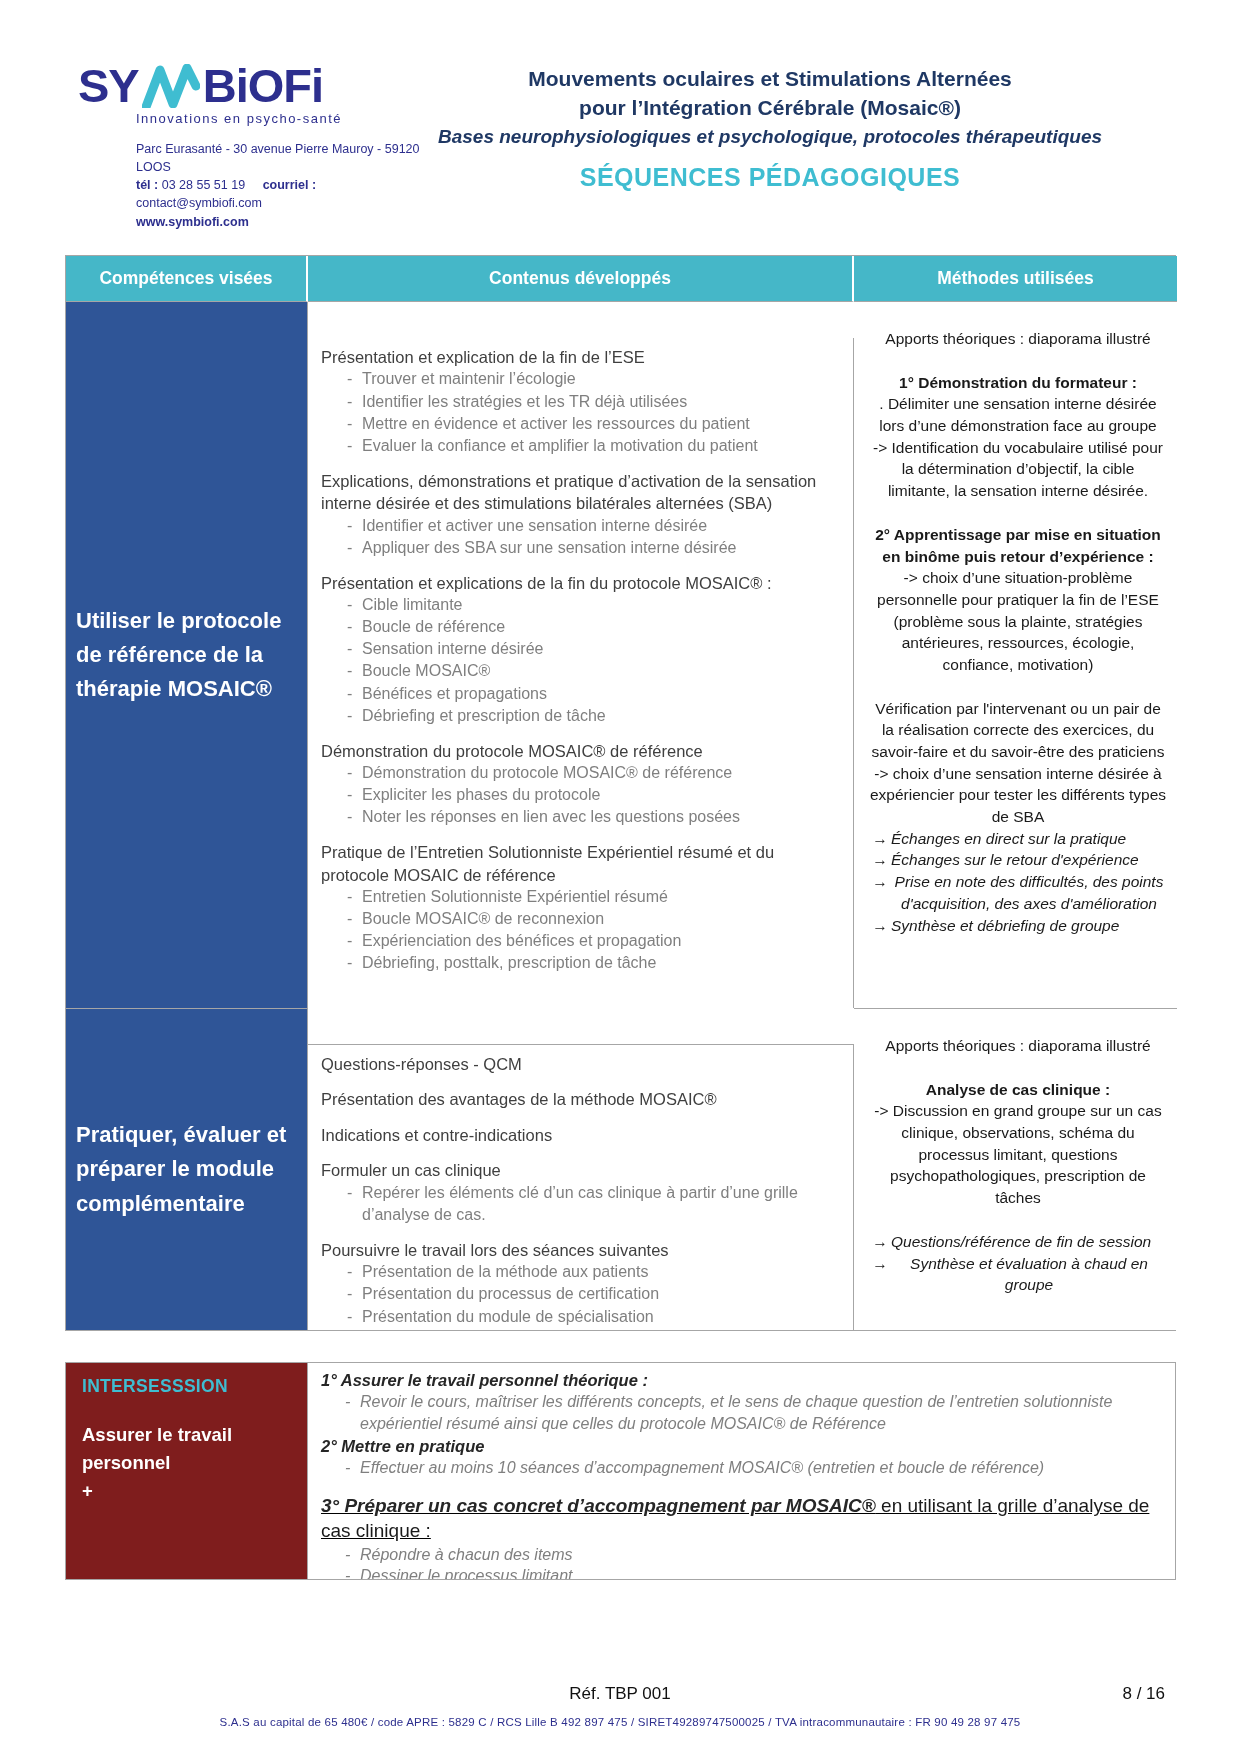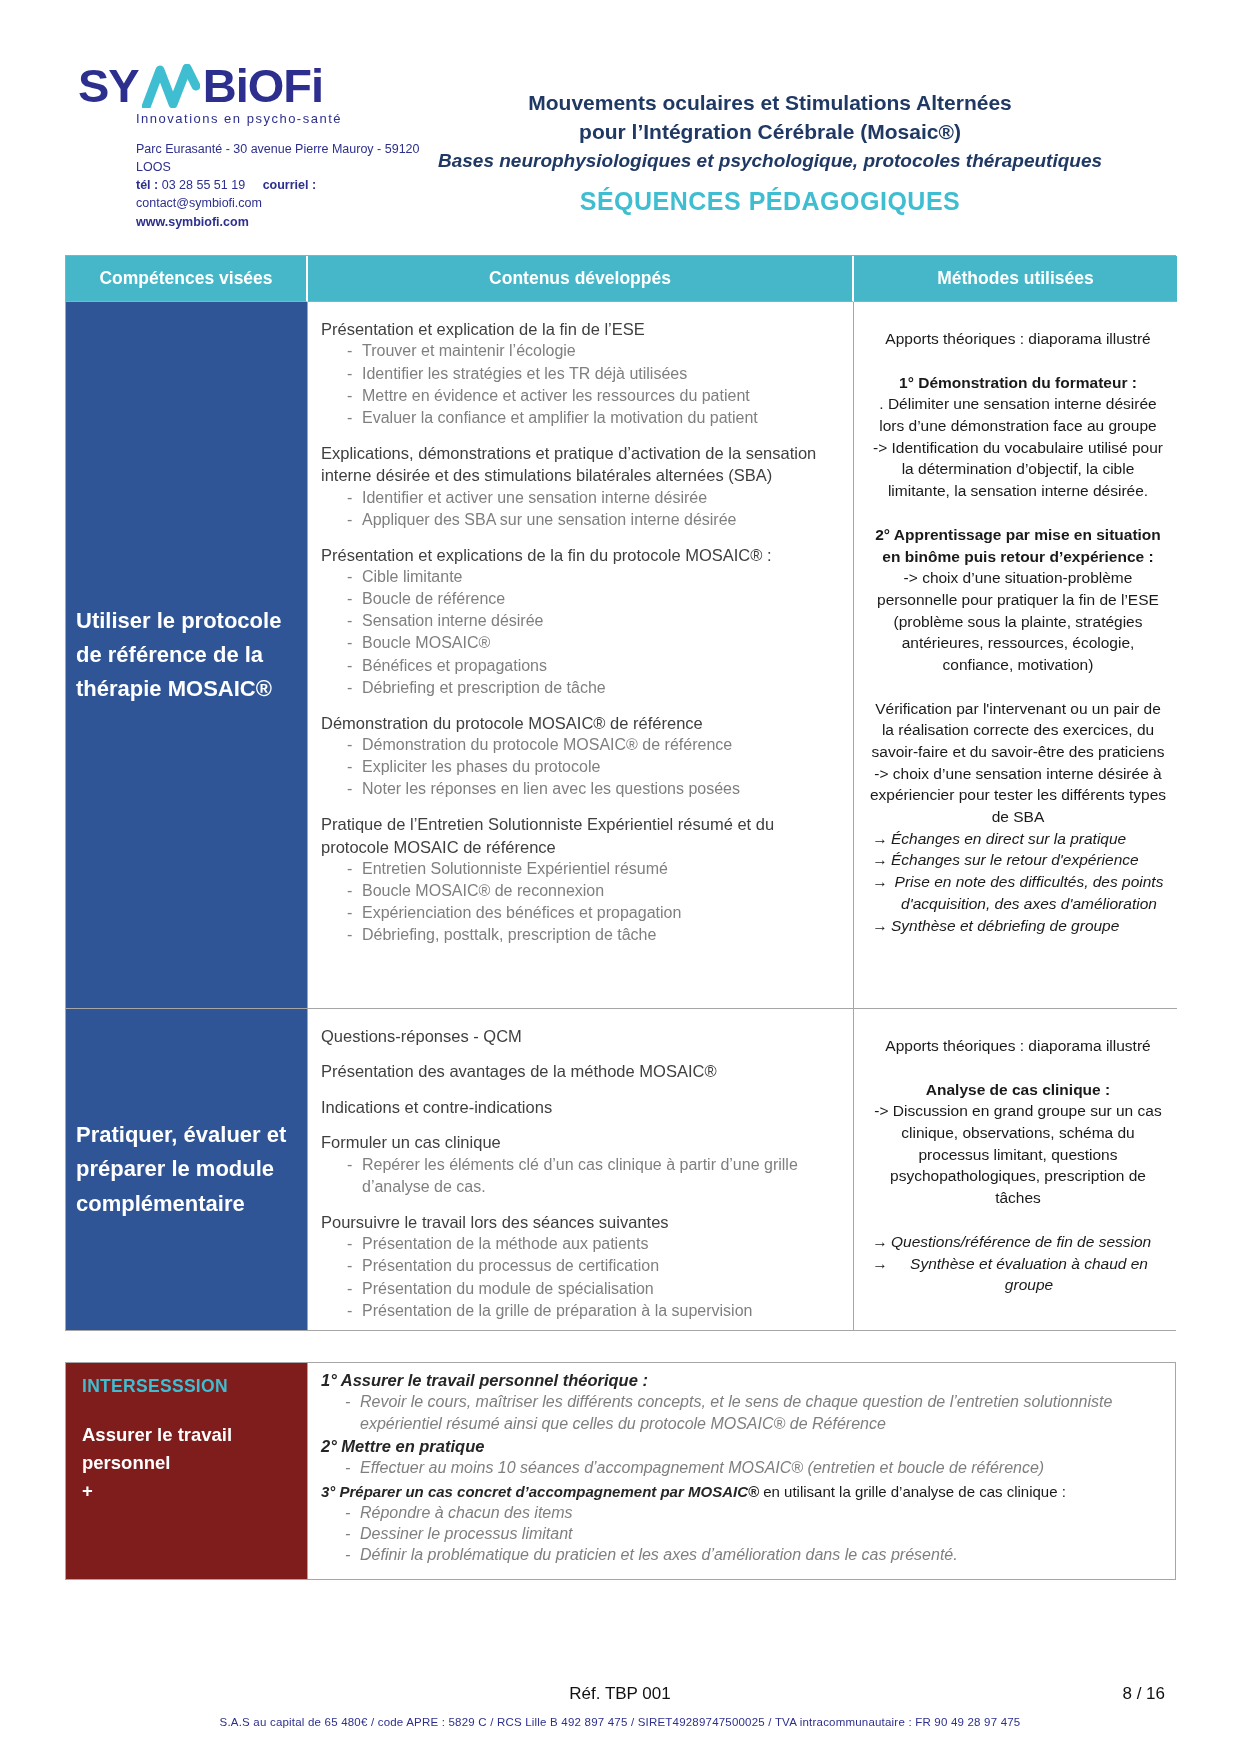--- a/index.html
+++ b/index.html
@@ -12,21 +12,21 @@
   
   .logo-block { position:absolute; left:78px; top:62px; width:360px; }
   .wordmark { display:flex; align-items:flex-end; gap:2px; }
   .wm-txt { color:#2d2f8e; font-weight:bold; font-size:47px; letter-spacing:-1px; line-height:1; }
   .wm-wave { margin:0 1px 1px 1px; }
   .tagline { color:#2d2f8e; font-size:13px; letter-spacing:1.5px; margin:2px 0 11px 58px; }
   .addr { color:#2d2f8e; font-size:12.5px; line-height:1.45; margin:14px 0 0 58px; }
   .addr b { font-weight:bold; }
   .addr .spacer { display:inline-block; width:14px; }
   .site { font-weight:bold; }
-  .title-block { position:absolute; left:430px; top:64px; width:680px; text-align:center;margin-top:24px; }
+  .title-block { position:absolute; left:430px; top:64px; width:680px; text-align:center; }
   .t1 { color:#1f3864; font-weight:bold; font-size:21px; line-height:1.4; }
   .t-sub { color:#1f3864; font-weight:bold; font-style:italic; font-size:19px; line-height:1.5; }
   .t-doc { color:#3fbdd1; font-weight:bold; font-size:25px; letter-spacing:0.5px; margin-top:12px; }
   
   .main-table {
     position:absolute; left:65px; top:255px; width:1111px;
     display:grid; grid-template-columns:242px 546px 323px;
     grid-template-rows:46px 706px 322px;
     border:1px solid #a6a6a6;
   }
@@ -36,21 +36,21 @@
     border-right:2px solid #ffffff; border-bottom:1px solid #a6a6a6;
   }
   .th.last { border-right:none; }
   .cell { overflow:hidden; border-right:1px solid #a6a6a6; background:#fff; }
   .cell.last { border-right:none;text-align:center; }
   .cell.rowsep { border-top:1px solid #a6a6a6; }
   .comp {
     background:#2f5597; color:#ffffff; font-weight:bold; font-size:22px;
     line-height:1.55; display:flex; align-items:center; padding:0 10px;
   }
-  .contents { padding:16px 10px 0 13px; }
+  .contents { padding:8px 10px 0 13px;margin-top:36px; }
   .group + .group { margin-top:13px; }
   .g-head { color:#3f3f3f; font-size:16.5px; line-height:1.36; }
   .bullet { display:flex; color:#7f7f7f; font-size:16px; line-height:1.38; padding-left:26px; }
   .dash { width:15px; flex:0 0 15px; }
   .methods { padding:26px 10px 0 15px; }
   .mp { color:#1a1a1a; font-size:15.5px; line-height:1.4; }
   .mp.gap { margin-top:22px; }
   .mp.b { font-weight:bold; }
   .mp.arrow { display:flex; font-style:italic; }
   .mp.arrow .ar { flex:0 0 22px; }
@@ -61,21 +61,21 @@
     border:1px solid #a6a6a6;
   }
   .inter-left {
     background:#7f1d1d; border-right:1px solid #a6a6a6;
     padding:13px 16px; overflow:hidden;
   }
   .il-title { color:#3fbdd1; font-weight:bold; font-size:17.5px; letter-spacing:0.3px; }
   .il-lines { margin-top:24px; color:#fff; font-weight:bold; font-size:18.5px; line-height:1.5; }
   .inter-right { padding:5px 14px 0 13px; overflow:hidden; background:#fff; }
   .ii-h { color:#262626; font-weight:bold; font-style:italic; font-size:16.5px; line-height:1.3; margin-top:2px; }
-  .ii-m { font-size:15px; line-height:1.3; margin-top:4px; }
+  .ii-m { font-size:19px; line-height:1.3; margin-top:16px;text-decoration:underline; }
   .ii-mb { color:#262626; font-weight:bold; font-style:italic; }
   .ii-mr { color:#1a1a1a; }
   .ii-b { display:flex; color:#7f7f7f; font-style:italic; font-size:16px; line-height:1.32; padding-left:24px; }
   
   .ref { position:absolute; top:1684px; left:0; width:100%; text-align:center; color:#111; font-size:17px; }
   .pagenum { position:absolute; top:1684px; right:75px; color:#111; font-size:17px; }
   .legal { position:absolute; top:1716px; left:0; width:100%; text-align:center; color:#2d2f8e; font-size:11.5px; letter-spacing:0.2px; }
 </style>
 </head>
 <body>

